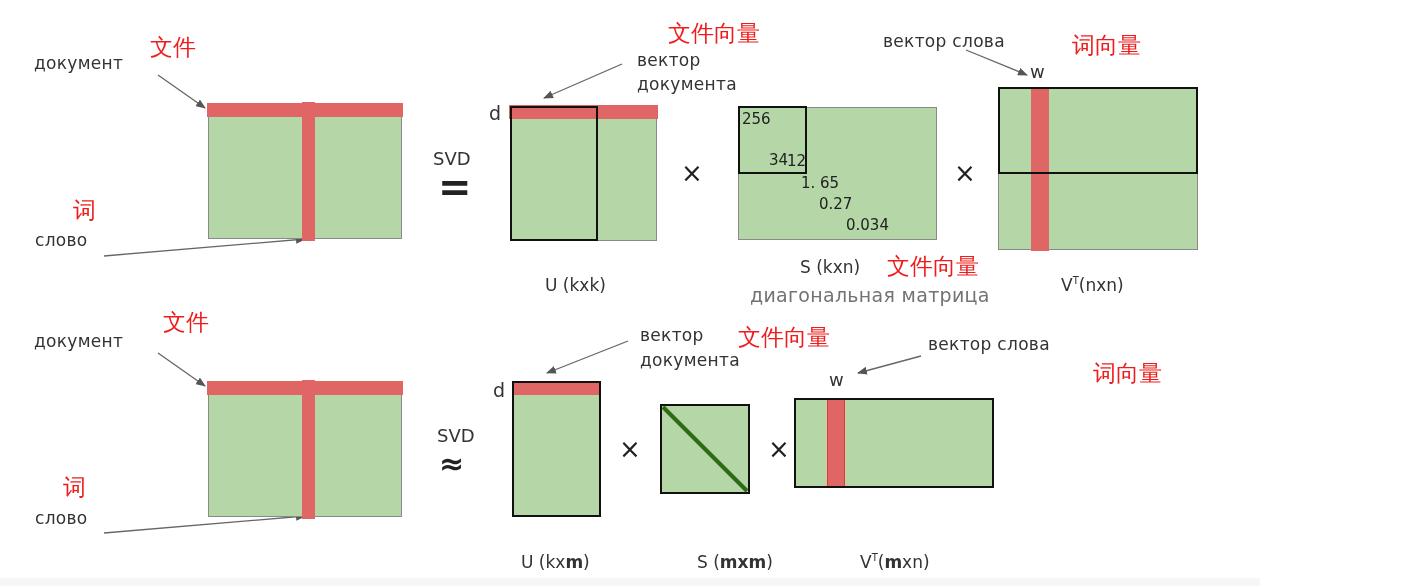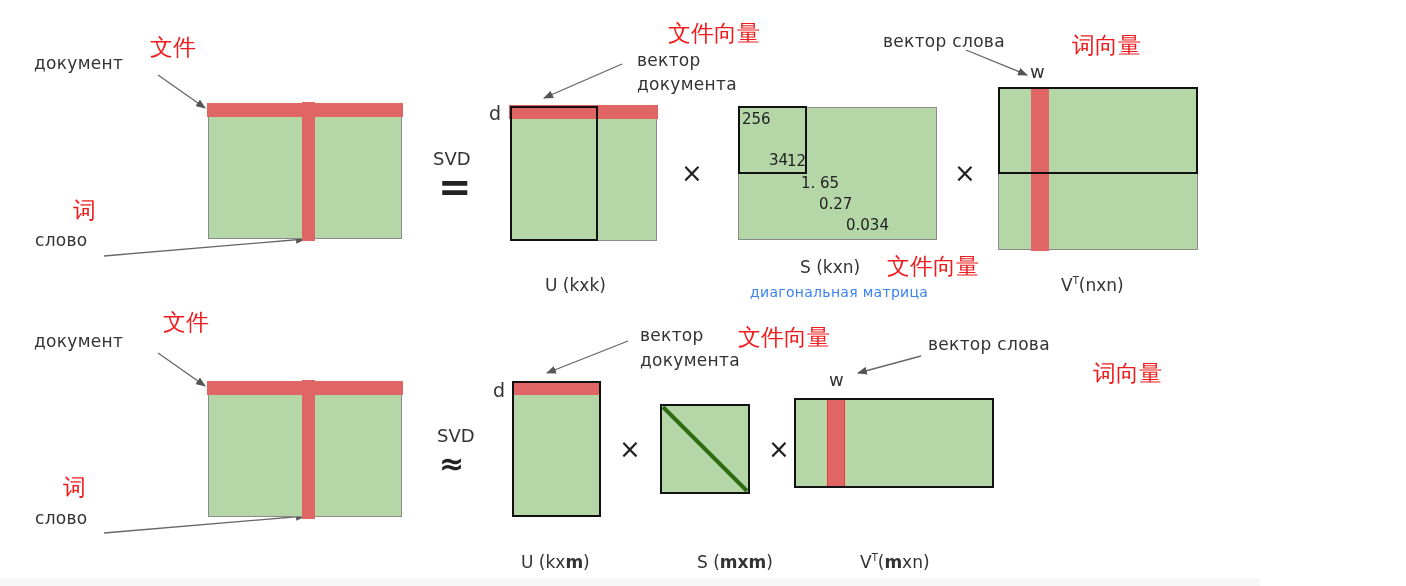--- a/index.html
+++ b/index.html
@@ -2,21 +2,21 @@
 <html><head>
 <meta charset="utf-8">
 <style>
   html, body { margin:0; padding:0; background:#ffffff; }
   body { width:1406px; height:586px; position:relative; overflow:hidden;
          font-family:"DejaVu Sans", "Liberation Sans", sans-serif; color:#333; }
   .abs { position:absolute; }
   .lbl { position:absolute; font-size:17px; color:#333; white-space:nowrap; letter-spacing:0.3px; }
   .zh  { position:absolute; font-size:23px; color:#ee1c1c; white-space:nowrap; }
   .cap { position:absolute; font-size:17px; color:#333; white-space:nowrap; }
-  .capsmall { position:absolute; font-size:14px; color:#3b82f6; white-space:nowrap; letter-spacing:0.3px; }
+  .capsmall { position:absolute; font-size:19px; color:#737373; white-space:nowrap; letter-spacing:0.3px; }
   .green { position:absolute; background:#b5d6a7; border:1px solid #8a8a8a; box-sizing:border-box; }
   .redbar { position:absolute; background:#e06666; }
   .frame { position:absolute; border:2.5px solid #111; box-sizing:border-box; }
   .op { position:absolute; font-size:26px; color:#222; }
   .num { position:absolute; font-size:15px; color:#222; white-space:nowrap; }
   .bottom-rule { position:absolute; left:0; top:578px; width:1260px; height:8px; background:#f6f6f6; }
   svg.overlay { position:absolute; left:0; top:0; }
   sup { font-size:10px; }
 </style>
 </head>

